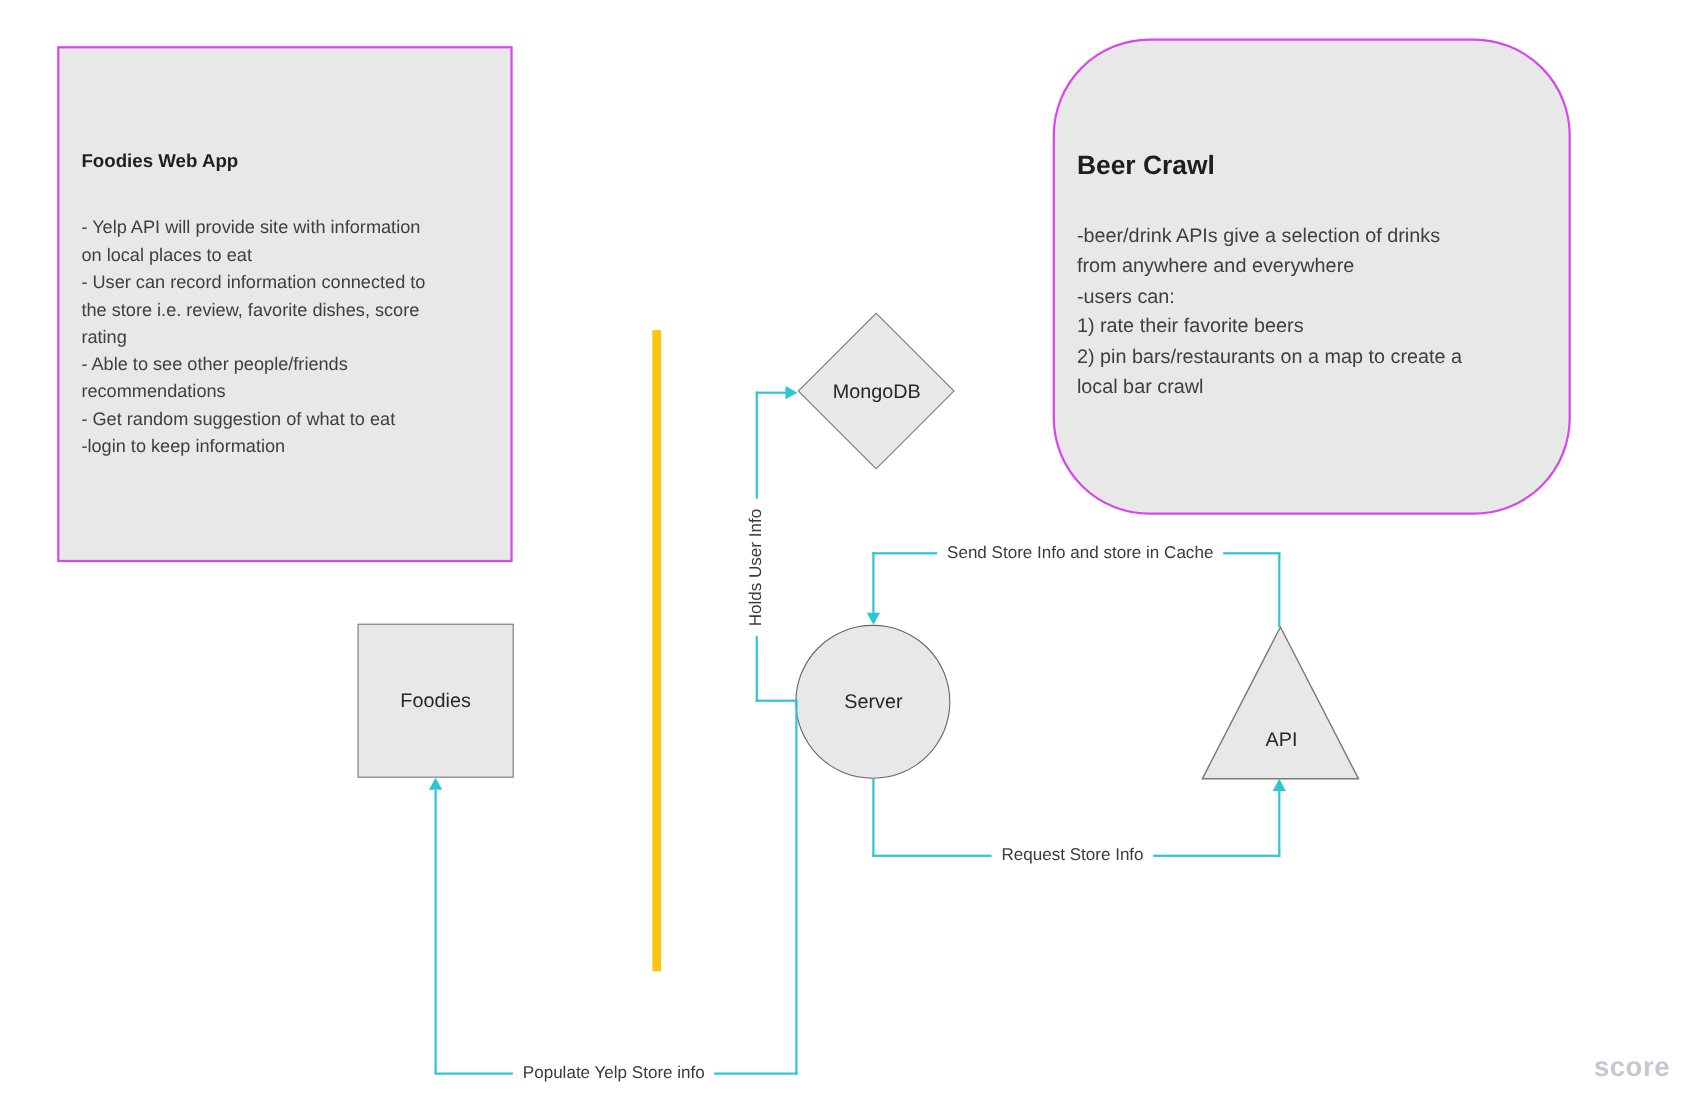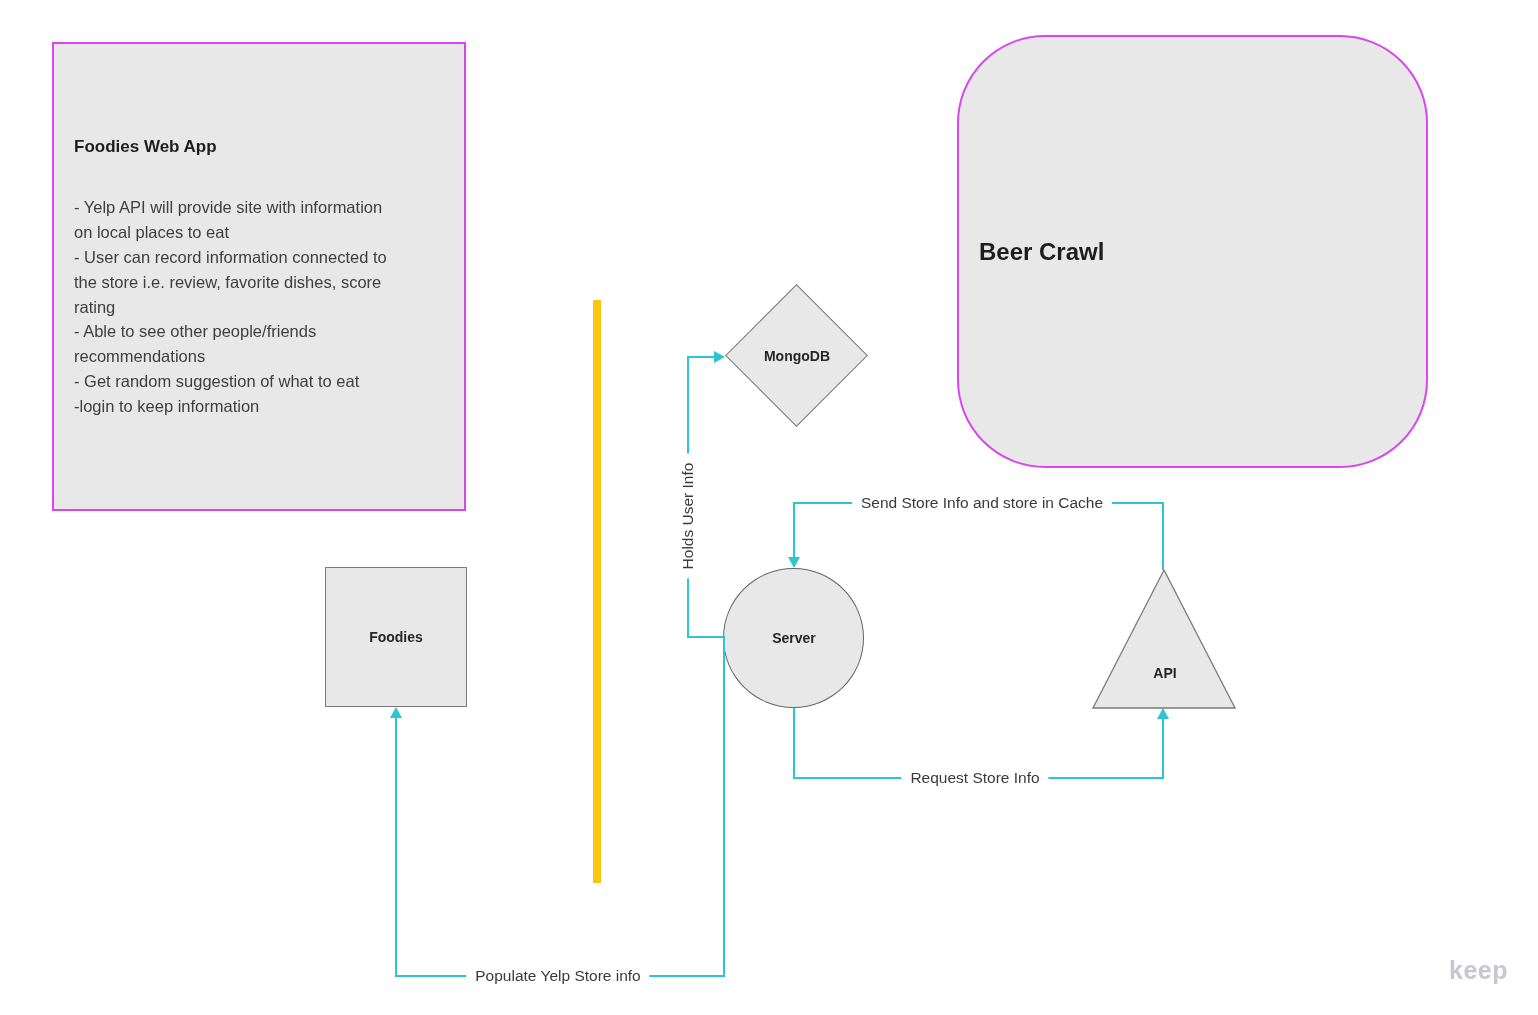--- a/index.html
+++ b/index.html
@@ -23,21 +23,21 @@
   #note-foodies { left: 52px; top: 42px; width: 414px; height: 469px;
                   font-size: 16.5px; line-height: 24.8px; }
   #note-foodies .note-title { font-size: 17px; }
   #note-beer { left: 957px; top: 35px; width: 471px; height: 433px;
                border-radius: 88px; font-size: 18px; line-height: 27.6px; }
   #note-beer .note-title { font-size: 24px; }
 
   
   .shape-label {
     position: absolute; transform: translate(-50%, -50%);
-    font-weight: bold; font-size: 14px; color: #262626; white-space: nowrap; text-align: center;
+    font-weight: normal; font-size: 18px; color: #262626; white-space: nowrap; text-align: center;
   }
   #shape-client {
     position: absolute; left: 325px; top: 567px; width: 142px; height: 140px;
     background: #E8E8E8; border: 1.5px solid #7a7a7a;
   }
   #shape-server {
     position: absolute; left: 723px; top: 568px; width: 141px; height: 140px;
     background: #E8E8E8; border: 1px solid #666; border-radius: 50%;
   }
   #shape-mongodb {
@@ -84,20 +84,26 @@
 the store i.e. review, favorite dishes, score
 rating
 - Able to see other people/friends
 recommendations
 - Get random suggestion of what to eat
 -login to keep information</div>
   </div>
 
   <div class="note" id="note-beer">
     <div class="note-title">Beer Crawl</div>
+    <div class="note-body">-beer/drink APIs give a selection of drinks
+from anywhere and everywhere
+-users can:
+1) rate their favorite beers
+2) pin bars/restaurants on a map to create a
+local bar crawl</div>
   </div>
 
   <div id="divider-line"></div>
 
   <div id="shape-mongodb"></div>
   <div class="shape-label" style="left:797px; top:356px;">MongoDB</div>
 
   <div id="shape-client"></div>
   <div class="shape-label" style="left:396px; top:637px;">Foodies</div>
 
@@ -134,15 +140,15 @@
   </div>
 
   <div>
     <div class="seg" style="left:723px; top:637px; width:2px; height:340px;"></div>
     <div class="seg" style="left:395px; top:975px; width:330px; height:2px;"></div>
     <div class="seg" style="left:395px; top:718px; width:2px; height:258px;"></div>
     <div class="arrow arrow-up" style="left:390px; top:707px;"></div>
     <span class="conn-label" style="left:558px; top:976px;">Populate Yelp Store info</span>
   </div>
 
-  <div id="miro-watermark">keep</div>
+  <div id="miro-watermark">score</div>
 
 </div>
 
 </body></html>

